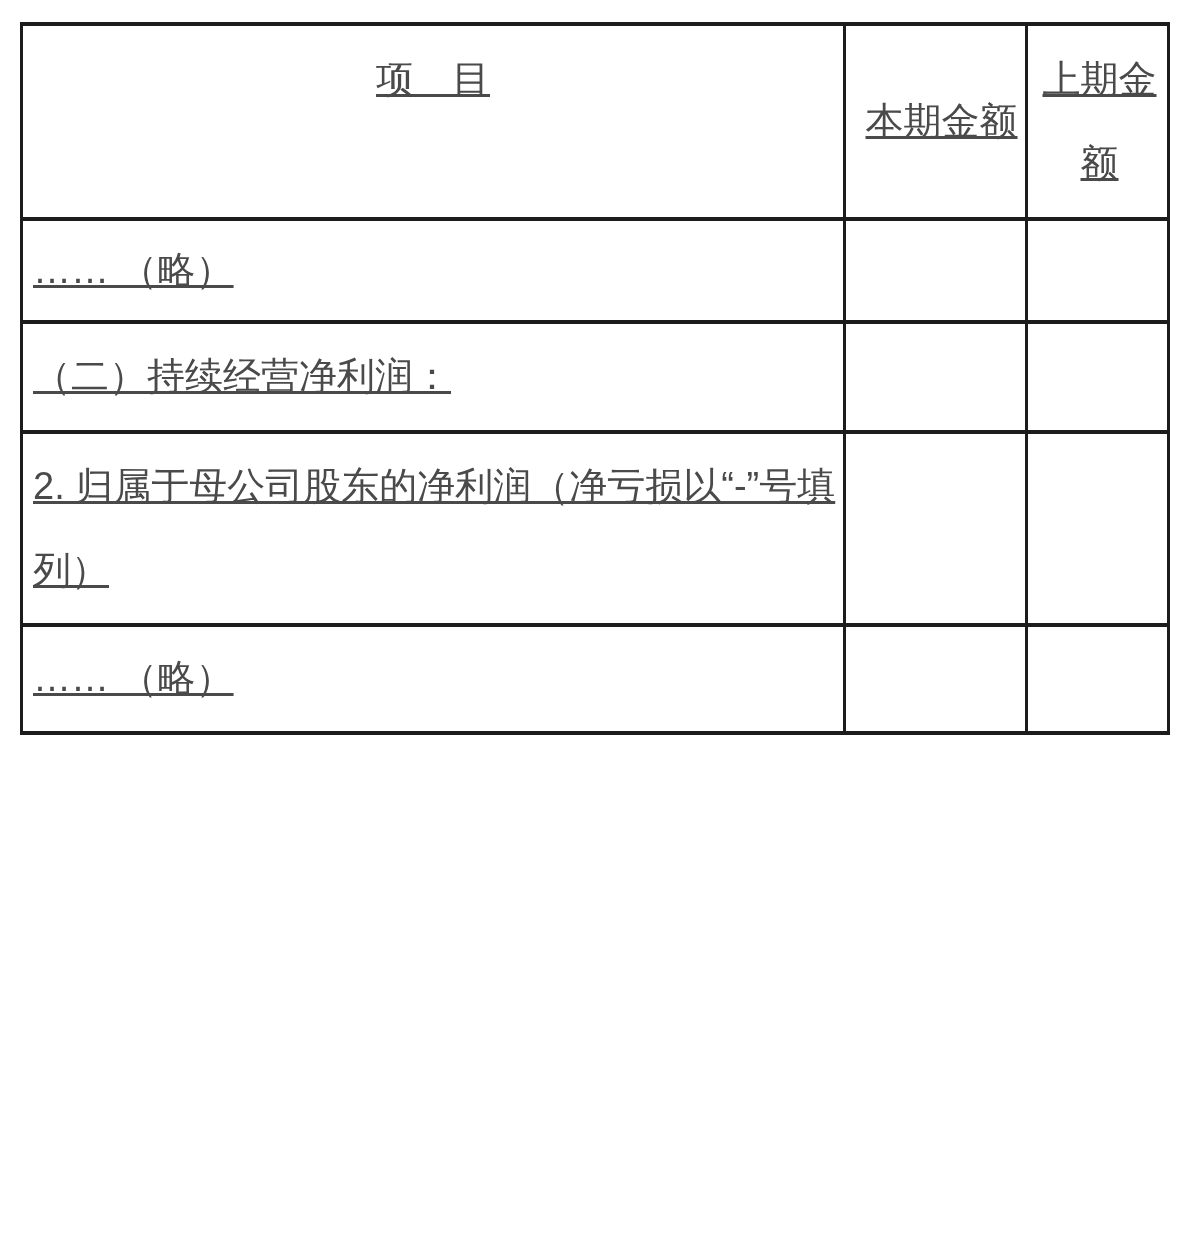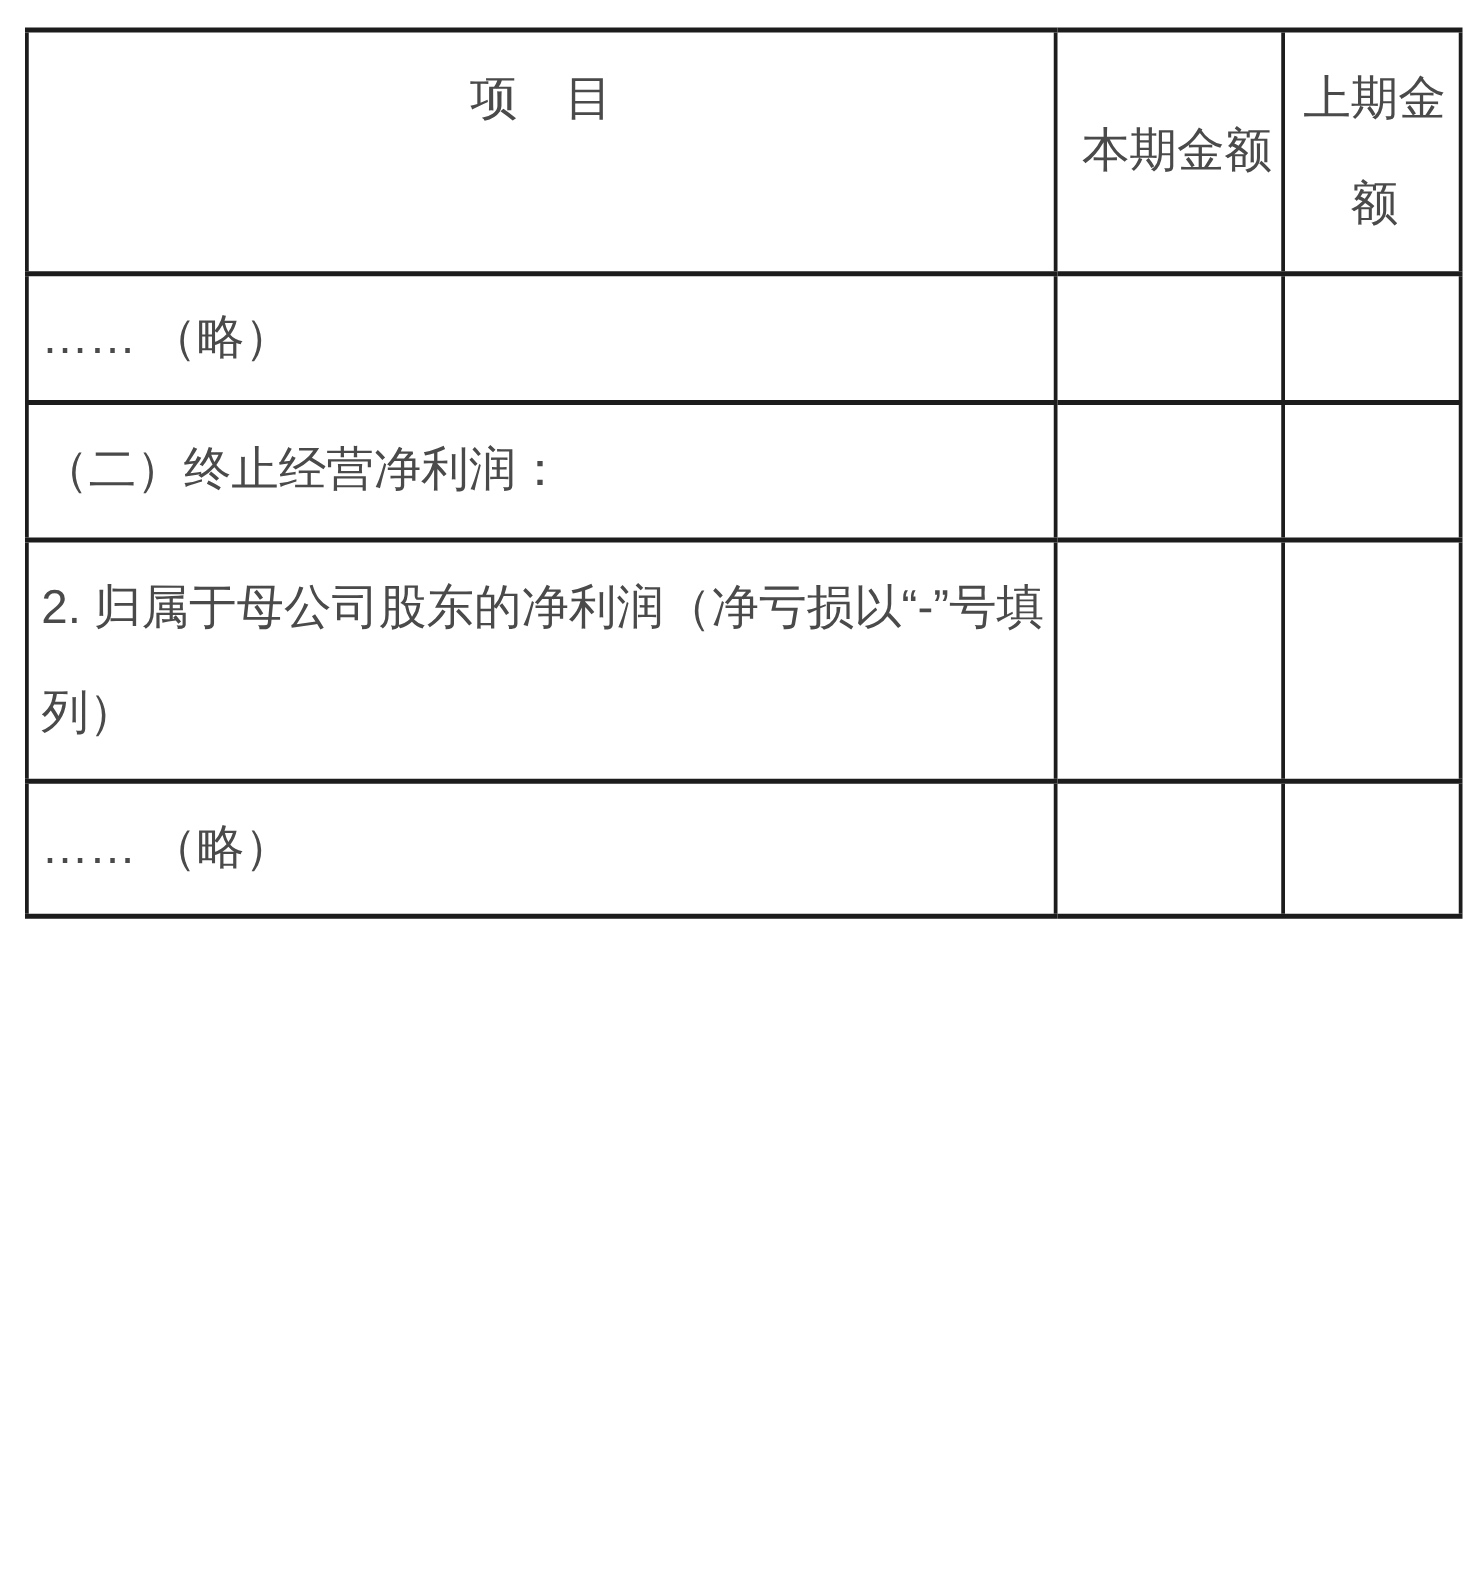--- a/index.html
+++ b/index.html
@@ -20,20 +20,21 @@
     position: absolute;
     left: 20px;
     top: 22px;
     width: 1147px;
     table-layout: fixed;
     border-collapse: collapse;
     background: #ffffff;
     color: #4a4a4a;
     font-size: 38px;
     line-height: 2.2;
+    text-decoration: underline;
   }
   col.c-item    { width: 823px; }
   col.c-current { width: 182px; }
   col.c-prior   { width: 142px; }
   .fin-table td, .fin-table th {
     border-style: solid;
     border-color: #1c1c1c;
     border-width: 4px 3px;     
     font-weight: normal;
     vertical-align: middle;
@@ -94,21 +95,21 @@
         <td class="d-item">…… （略）</td>
         <td class="d-amt"></td>
         <td class="d-amt"></td>
       </tr>
 
 
 
 
 
       <tr class="r5">
-        <td class="d-item">（二）终止经营净利润：</td>
+        <td class="d-item">（二）持续经营净利润：</td>
         <td class="d-amt"></td>
         <td class="d-amt"></td>
       </tr>
 
 
       <tr class="r7">
         <td class="d-item">2. 归属于母公司股东的净利润（净亏损以“-”号填列）</td>
         <td class="d-amt"></td>
         <td class="d-amt"></td>
       </tr>

